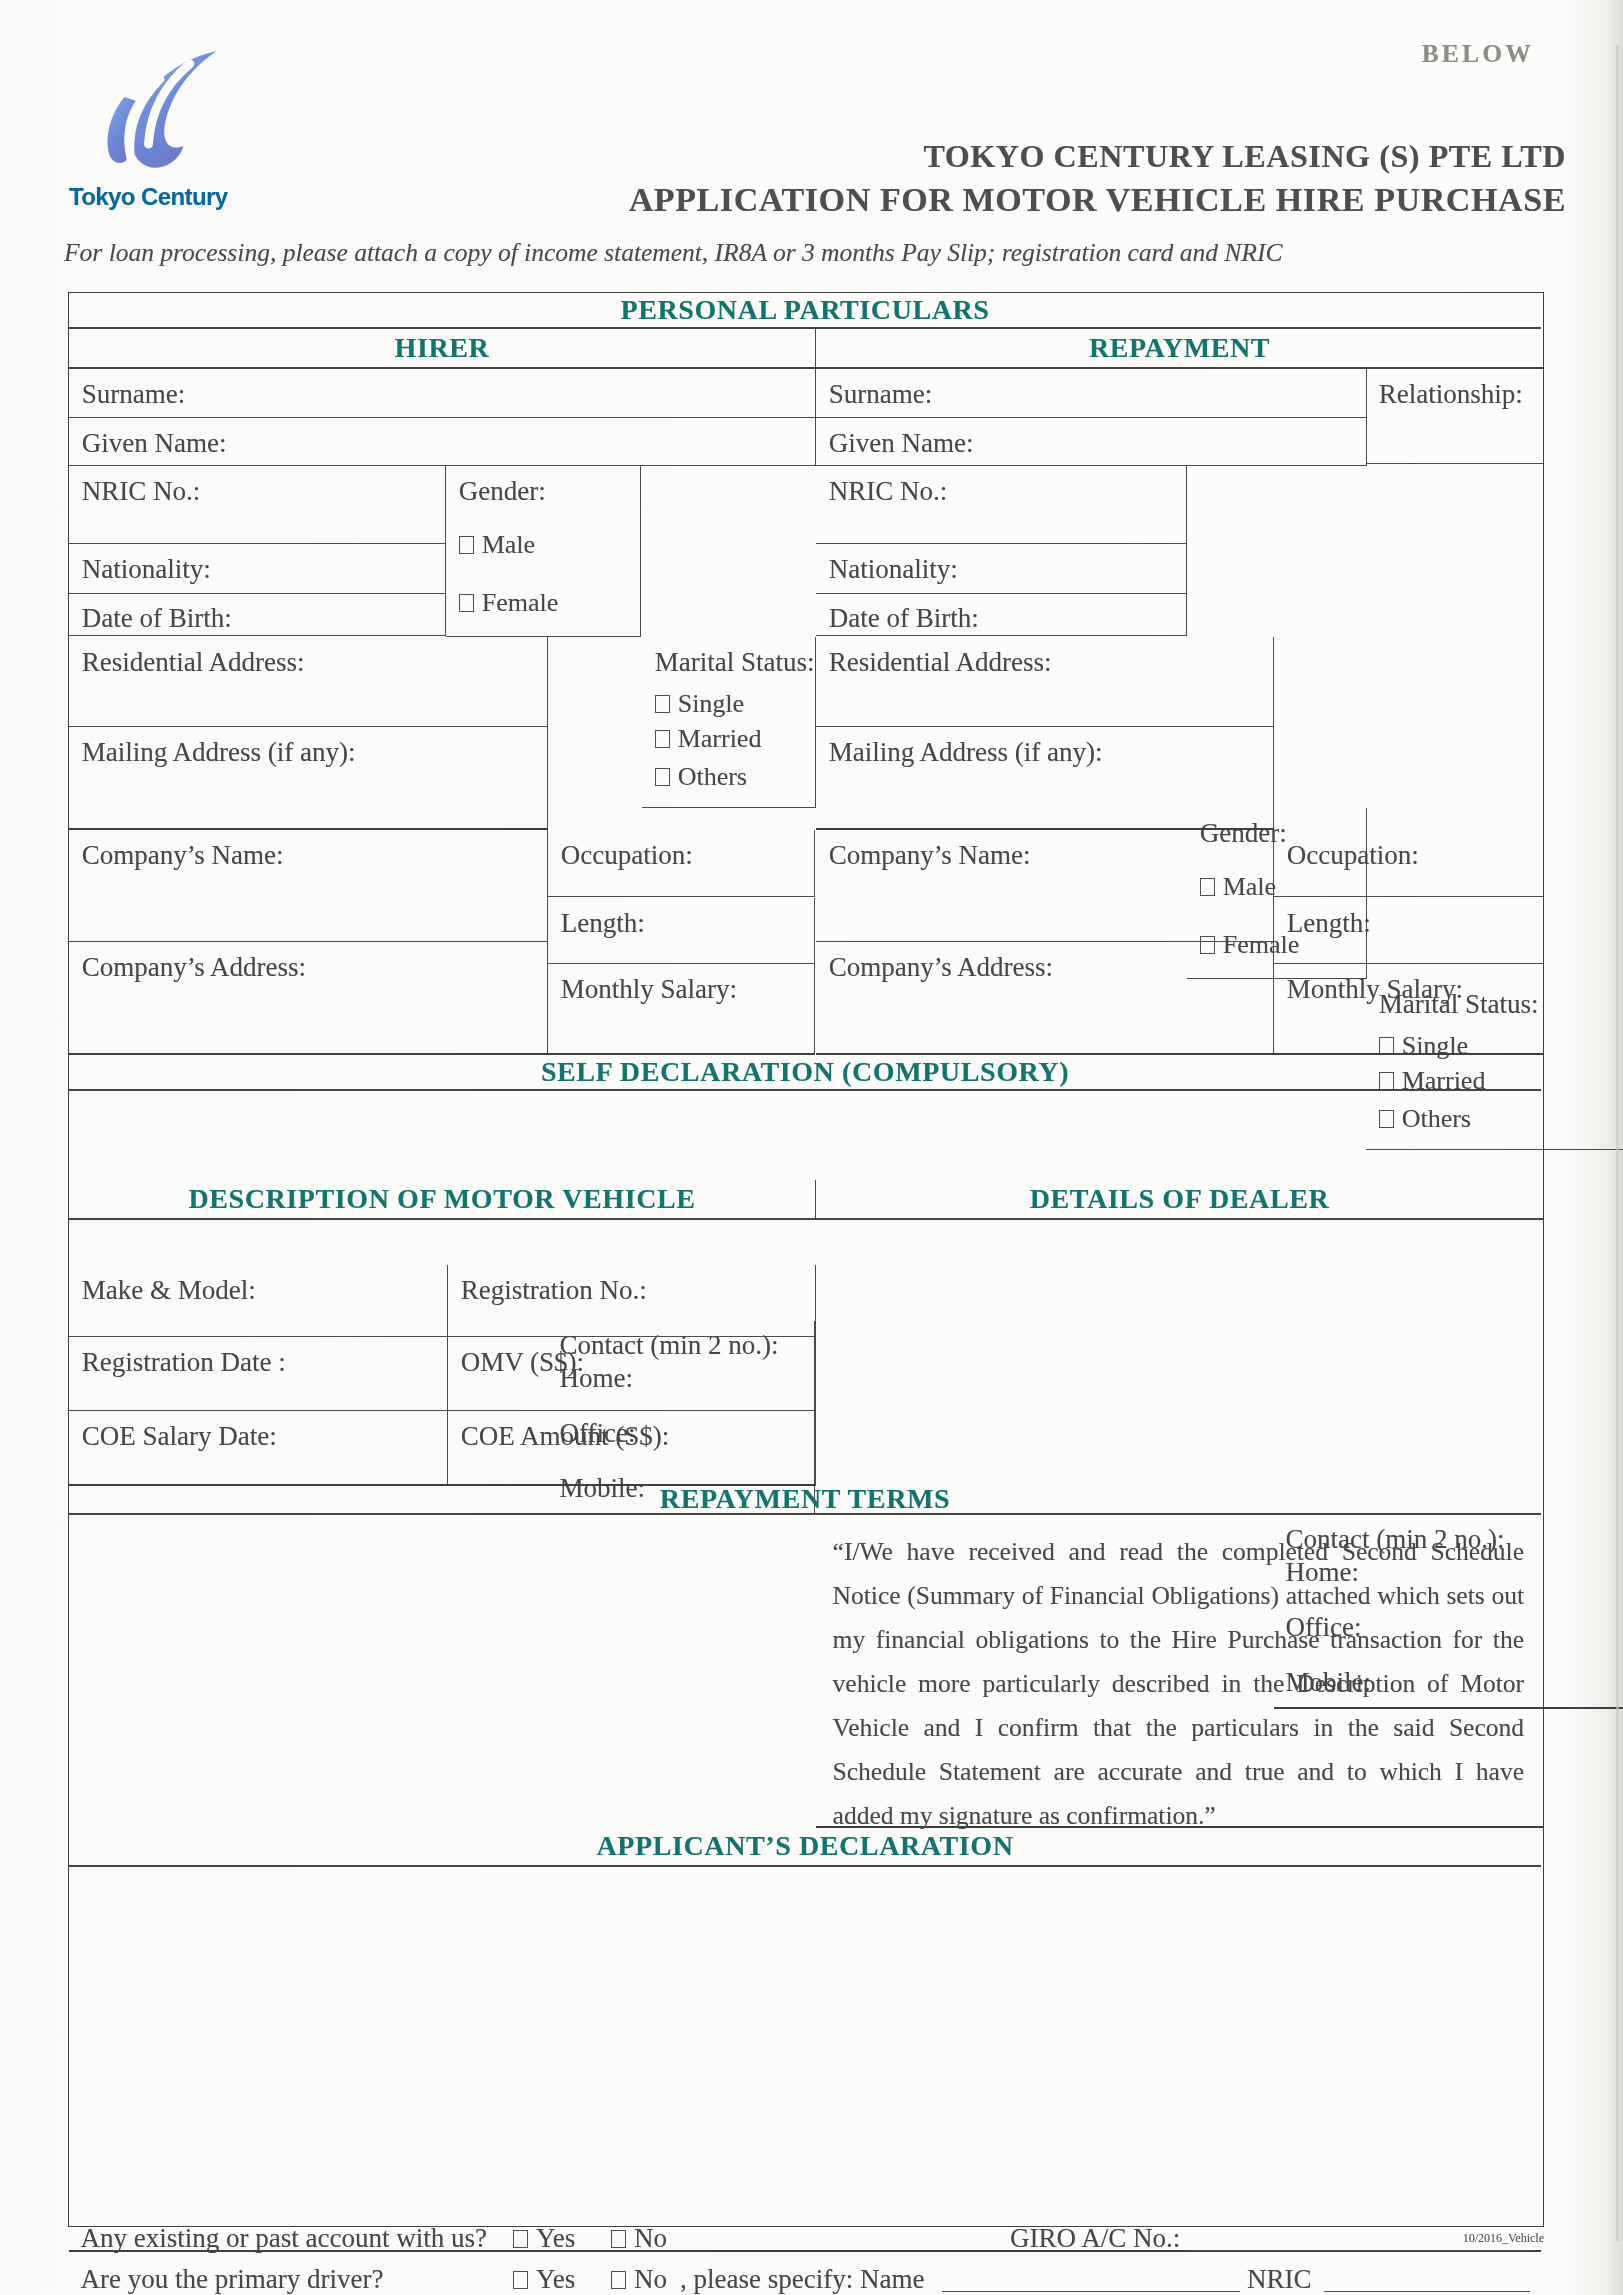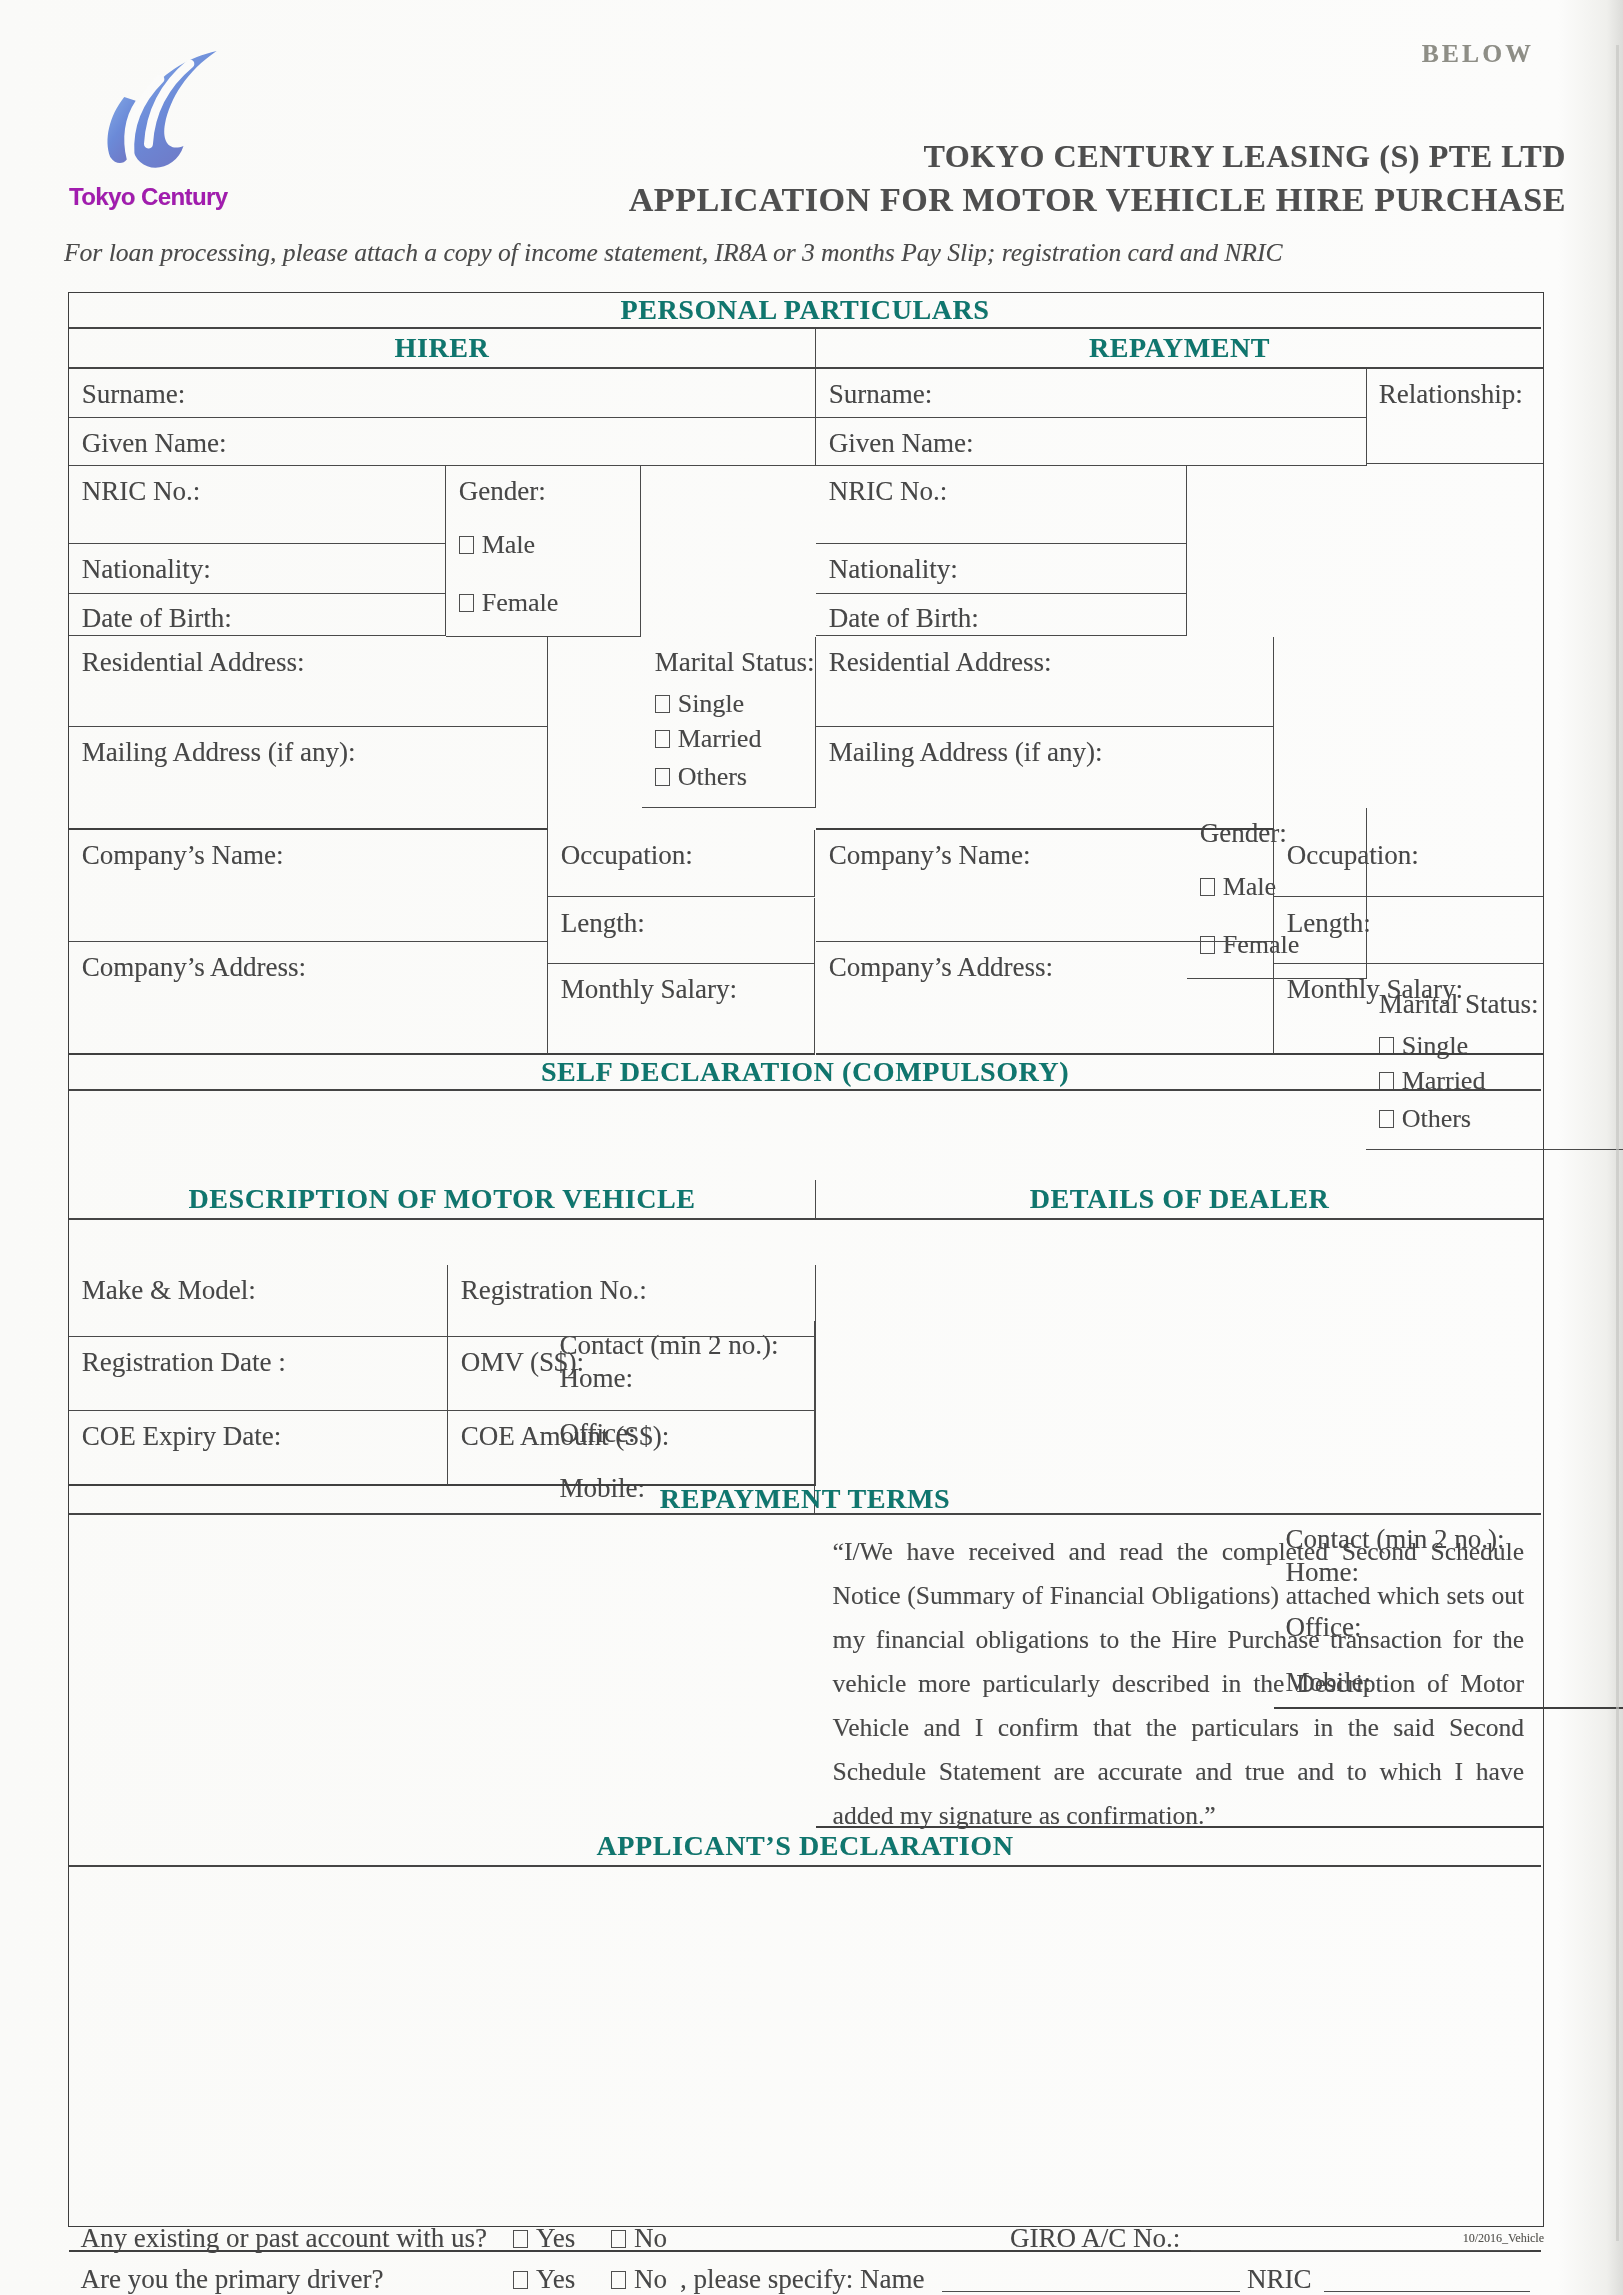--- a/index.html
+++ b/index.html
@@ -7,21 +7,21 @@
     width:1623px;height:2295px;position:relative;
     background:linear-gradient(90deg,#fafaf8 0%,#fcfcfb 96%,#efefec 99%,#dcdcd9 100%);
     font-family:"Liberation Serif", serif;color:#454545;
     text-shadow:0.3px 0.3px 0.4px rgba(70,70,70,.30);
   }
   .page{position:absolute;inset:0;}
   
   .stamp{position:absolute;top:39px;right:89px;font-weight:bold;font-size:25.5px;letter-spacing:3.2px;color:#8e8e86;}
   .logo{position:absolute;left:86px;top:46px;width:137px;height:130px;}
   .brand{position:absolute;left:69px;top:183px;width:166px;font-family:"Liberation Sans",sans-serif;
-         font-weight:bold;font-size:24px;color:#a21caf;letter-spacing:-0.6px;}
+         font-weight:bold;font-size:24px;color:#0369a1;letter-spacing:-0.6px;}
   .titles{position:absolute;top:135px;right:57px;text-align:right;font-weight:bold;color:#4e4e4e;letter-spacing:0.6px;}
   .titles .t1{font-size:32px;line-height:42px;}
   .titles .t2{font-size:34px;line-height:46px;}
   .note{position:absolute;left:64px;top:238px;font-style:italic;font-size:25.5px;color:#4a4a4a;}
   .scanline{position:absolute;left:1616px;top:45px;width:2.5px;height:2196px;background:#c5c5c2;opacity:.65;}
 
   
   .form{position:absolute;left:68px;top:292px;width:1476px;height:1935px;border:1.9px solid #3e3e3e;box-sizing:border-box;}
   .c{position:absolute;box-sizing:border-box;font-size:27px;line-height:1.15;color:#474747;}
   .br{border-right:1.3px solid #4a4a4a;}
@@ -175,21 +175,21 @@
       <span>DETAILS OF DEALER</span>
     </div>
     <div class="c hdr br bb3" style="left:0;top:887px;width:747px;height:40px">
       <span>DESCRIPTION OF MOTOR VEHICLE</span>
     </div>
 
     <div class="c br bb lbl" style="left:0;top:972px;width:379px;height:72px"><span>Make &amp; Model:</span></div>
     <div class="c br bb lbl" style="left:379px;top:972px;width:368px;height:72px"><span>Registration No.:</span></div>
     <div class="c br bb lbl" style="left:0;top:1044px;width:379px;height:74px"><span>Registration Date :</span></div>
     <div class="c br bb lbl" style="left:379px;top:1044px;width:368px;height:74px"><span>OMV (S$):</span></div>
-    <div class="c br bb4 lbl" style="left:0;top:1118px;width:379px;height:75px"><span>COE Expiry Date:</span></div>
+    <div class="c br bb4 lbl" style="left:0;top:1118px;width:379px;height:75px"><span>COE Salary Date:</span></div>
     <div class="c br bb4 lbl" style="left:379px;top:1118px;width:368px;height:75px"><span>COE Amount (S$):</span></div>
 
     <div class="c hdr bb3" style="left:0;top:1193px;width:1472px;height:29px">
       <span>REPAYMENT TERMS</span>
     </div>
 
     <div class="c bb4" style="left:747px;top:1222px;right:0;height:313px">
       <p class="quote-p">“I/We have received and read the completed Second Schedule Notice (Summary of Financial Obligations) attached which sets out my financial obligations to the Hire Purchase transaction for the vehicle more particularly described in the Description of Motor Vehicle and I confirm that the particulars in the said Second Schedule Statement are accurate and true and to which I have added my signature as confirmation.”</p>
     </div>
 

